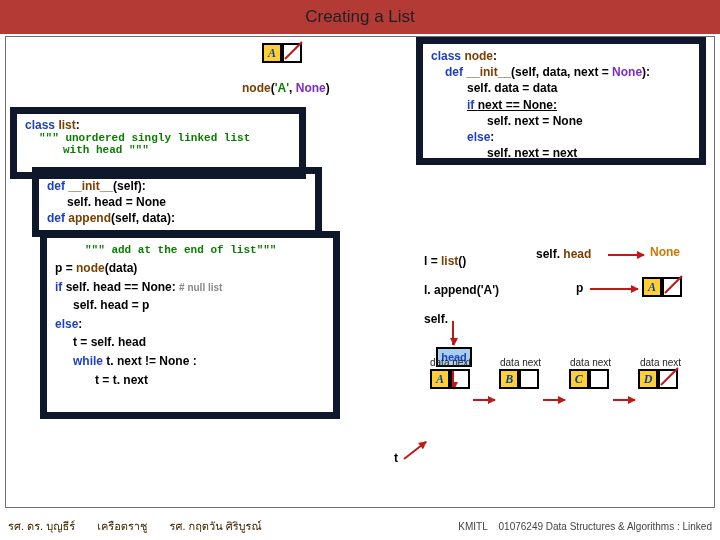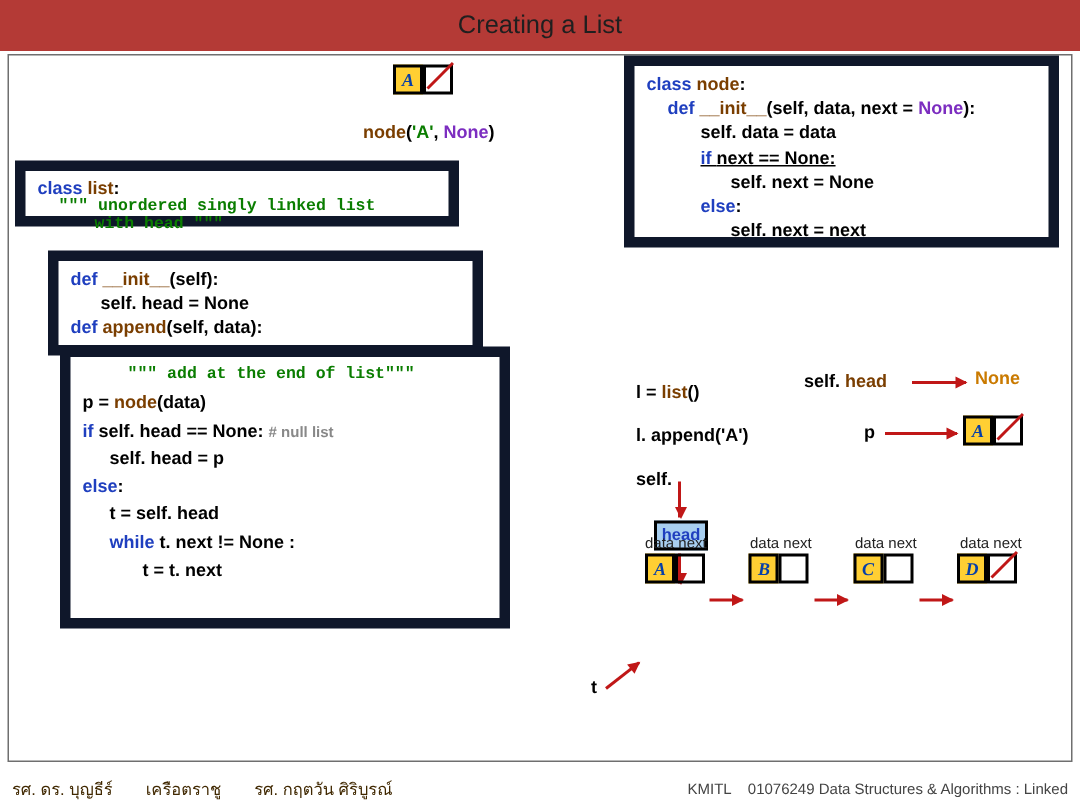--- a/index.html
+++ b/index.html
@@ -123,21 +123,21 @@
   <div class="box" style="left:410px; top:0px; width:290px; height:128px; padding:4px 8px; line-height:1.35; font-weight:700;">
     <div><span class="kw-blue">class </span><span class="kw-brown">node</span><span>:</span></div>
     <div style="padding-left:14px;"><span class="kw-blue">def </span><span class="kw-brown">__init__</span><span>(self, data, next = </span><span class="kw-purple">None</span><span>):</span></div>
     <div style="padding-left:36px;">self. data = data</div>
     <div style="padding-left:36px;text-decoration:underline;"><span class="kw-blue">if </span><span>next == None:</span></div>
     <div style="padding-left:56px;">self. next = None</div>
     <div style="padding-left:36px;"><span class="kw-blue">else</span><span>:</span></div>
     <div style="padding-left:56px;">self. next = next</div>
   </div>
 
-  <div class="box" style="left:4px; top:70px; width:296px; height:44px; padding:4px 8px;">
+  <div class="box" style="left:4px; top:70px; width:296px; height:72px; padding:4px 8px;">
     <div style="font-weight:700;"><span class="kw-blue">class </span><span class="kw-brown">list</span><span>:</span></div>
     <div class="kw-green-mono" style="padding-left:14px;">""" unordered singly linked list</div>
     <div class="kw-green-mono" style="padding-left:38px;">with head """</div>
   </div>
 
   <div class="box" style="left:26px; top:130px; width:290px; height:70px; padding:4px 8px; font-weight:700; line-height:1.35;">
     <div><span class="kw-blue">def </span><span class="kw-brown">__init__</span><span>(self):</span></div>
     <div style="padding-left:20px;">self. head = None</div>
     <div><span class="kw-blue">def </span><span class="kw-brown">append</span><span>(self, data):</span></div>
   </div>

